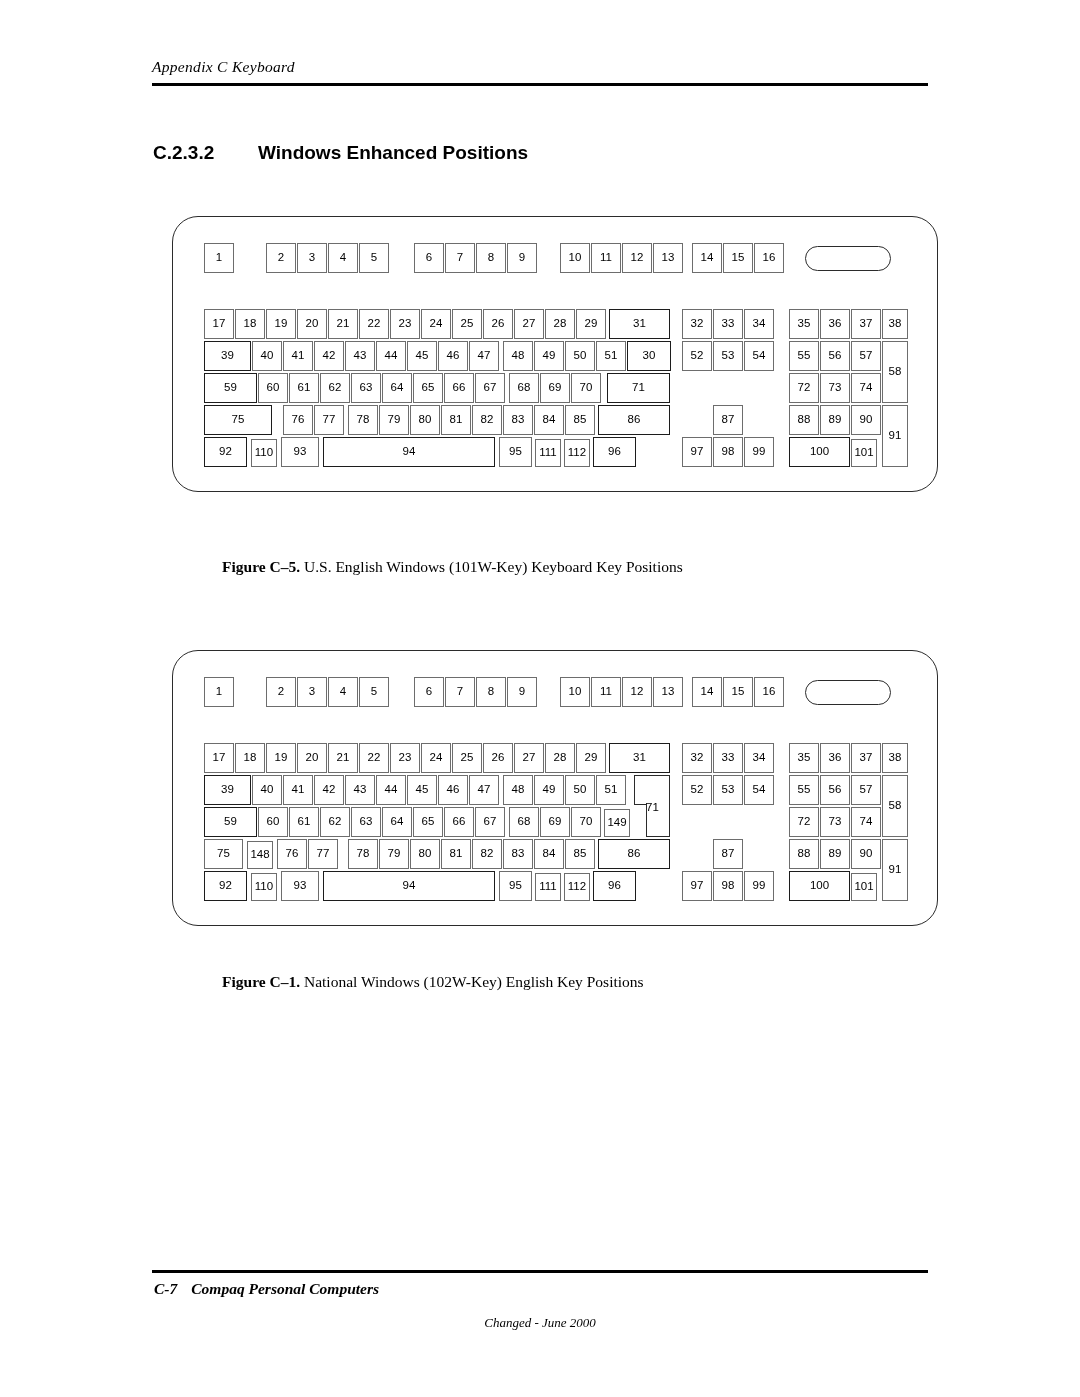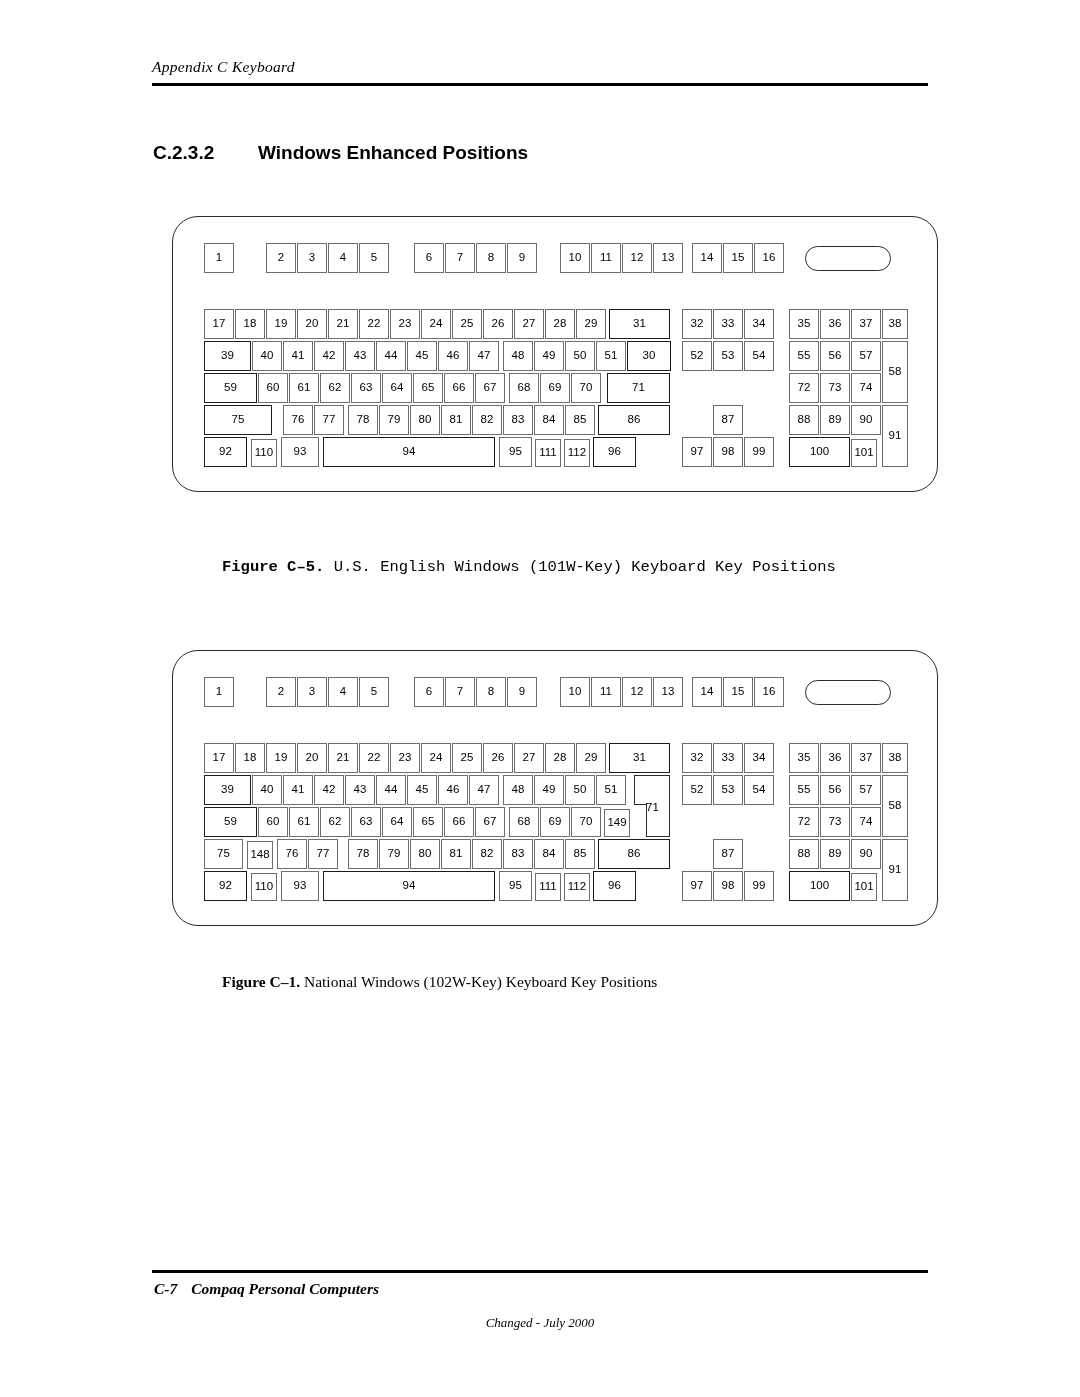--- a/index.html
+++ b/index.html
@@ -112,21 +112,21 @@
 
   
   .fig-caption {
     position: absolute;
     font-family: "Liberation Serif", serif;
     font-size: 15.5px;
     white-space: nowrap;
   }
   .fig-caption .fig-label { font-weight: bold; }
   .fig-caption .fig-title { font-weight: normal; }
-  #caption-1 { left: 222px; top: 558px; font-family: Liberation Mono, monospace; }
+  #caption-1 { left: 222px; top: 558px; }
   #caption-2 { left: 222px; top: 973px; }
 
   
   #page-footer {
     position: absolute;
     left: 152px;
     top: 1270px;
     width: 776px;
   }
   #page-footer .ftr-rule {
@@ -810,22 +810,22 @@
       <div class="key-l" style="left: 0px; top: 0px;">
         <div class="lpart" style="left: 461px; top: 124px; width: 36px; height: 30px;"></div>
         <div class="lpart" style="left: 473px; top: 152px; width: 24px; height: 34px; border-top: none;"></div>
         <div class="llabel" style="left: 473px; top: 150px;">71</div>
       </div>
       <div class="led-capsule" style="left: 632px; top: 29px; width: 86px; height: 25px;"></div>
     </div>
 </div>
 <div class="fig-caption" id="caption-2">
   <span class="fig-label">Figure C–1.</span>
-  <span class="fig-title">National Windows (102W-Key) Keyboard Key Positions</span>
+  <span class="fig-title">National Windows (102W-Key) English Key Positions</span>
 </div>
 
 <div id="page-footer">
   <div class="ftr-rule"></div>
   <div class="ftr-text">
     <span class="ftr-pageno">C-7</span><span>Compaq Personal Computers</span>
   </div>
-  <div class="ftr-changed">Changed - July 2000</div>
+  <div class="ftr-changed">Changed - June 2000</div>
 </div>
 
 </body></html>

